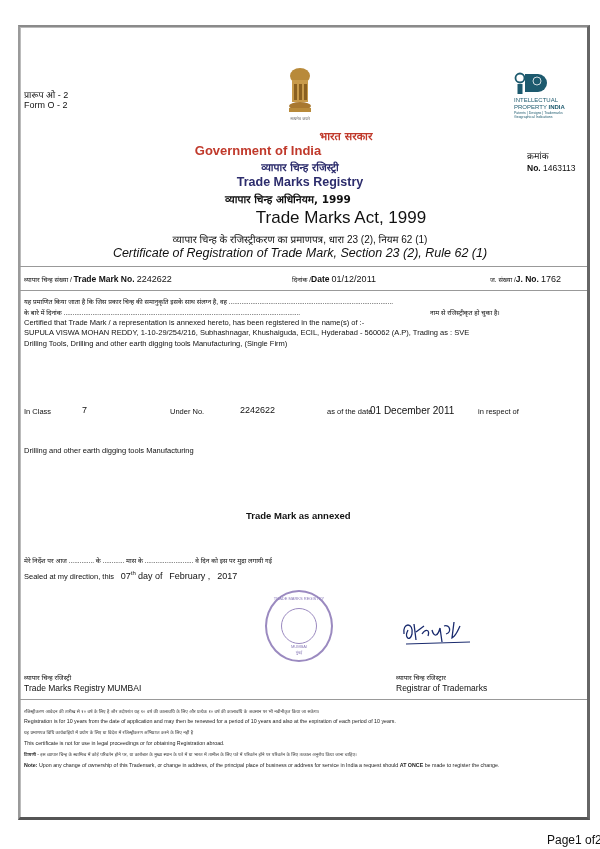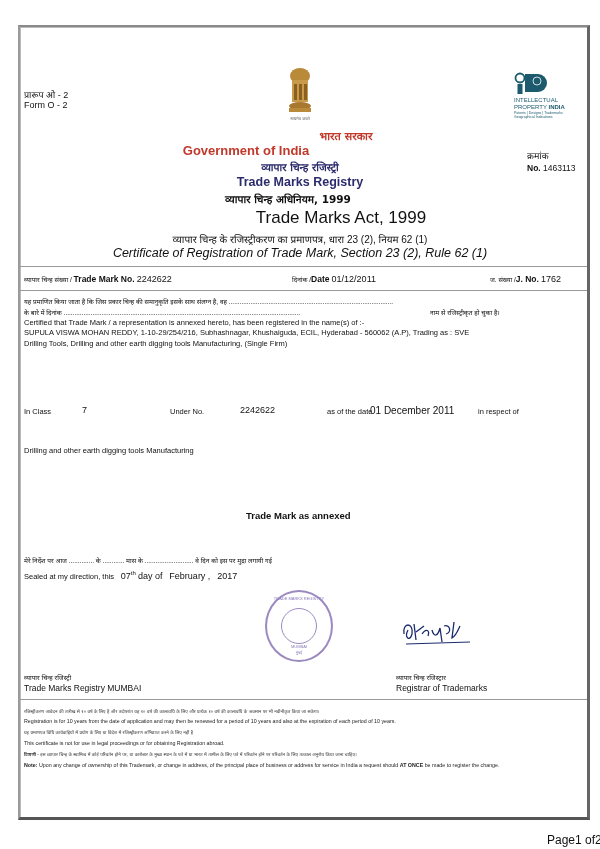--- a/index.html
+++ b/index.html
@@ -32,21 +32,21 @@
   <rect x="9" y="14" width="16" height="22" fill="#c89a4a"></rect>
   <rect x="11" y="18" width="3" height="16" fill="#8a6020"></rect>
   <rect x="16" y="18" width="3" height="16" fill="#8a6020"></rect>
   <rect x="21" y="18" width="3" height="16" fill="#8a6020"></rect>
   <ellipse cx="17" cy="40" rx="11" ry="4" fill="#a87830"></ellipse>
   <rect x="6" y="42" width="22" height="4" fill="#b88a3a"></rect>
   <text x="17" y="54" font-size="4" text-anchor="middle" fill="#555" font-family="DejaVu Sans, sans-serif">सत्यमेव जयते</text>
 </svg>
 
 <div class="abs" style="left:0;width:600px;top:128px;text-align:center;font-family:'DejaVu Sans',sans-serif;font-size:11px;font-weight:bold;color:#c0392b;padding-left:46px;">भारत सरकार</div>
-<div class="abs serif" style="left:0;width:492px;top:143px;text-align:center;font-size:13px;font-weight:bold;color:#c0392b;">Government of India</div>
+<div class="abs serif" style="left:12px;width:492px;top:143px;text-align:center;font-size:13px;font-weight:bold;color:#c0392b;">Government of India</div>
 <div class="abs" style="left:0;width:600px;top:160px;text-align:center;font-family:'DejaVu Sans',sans-serif;font-size:10.5px;font-weight:bold;color:#2c2c6c;">व्यापार चिन्ह रजिस्ट्री</div>
 <div class="abs serif" style="left:0;width:600px;top:175px;text-align:center;font-size:12.5px;font-weight:bold;color:#2c2c6c;">Trade Marks Registry</div>
 <div class="abs" style="left:0;width:576px;top:192px;text-align:center;font-family:'DejaVu Sans',sans-serif;font-size:10.5px;font-weight:bold;color:#111;">व्यापार चिन्ह अधिनियम, 1999</div>
 <div class="abs serif" style="left:0;width:600px;top:208px;text-align:center;font-size:17px;color:#111;padding-left:41px;">Trade Marks Act, 1999</div>
 <div class="abs sans" style="left:0;width:600px;top:232px;text-align:center;font-size:10px;color:#111;">व्यापार चिन्ह के रजिस्ट्रीकरण का प्रमाणपत्र, धारा 23 (2), नियम 62 (1)</div>
 <div class="abs serif" style="left:0;width:600px;top:246px;text-align:center;font-size:12.5px;font-style:italic;color:#111;">Certificate of Registration of Trade Mark, Section 23 (2), Rule 62 (1)</div>
 
 <svg class="ipi-logo" viewBox="0 0 34 22">
   <circle cx="6" cy="6" r="4.5" fill="none" stroke="#1d5a6e" stroke-width="1.8"></circle>
   <rect x="3.5" y="12" width="5" height="10" fill="#1d5a6e"></rect>

